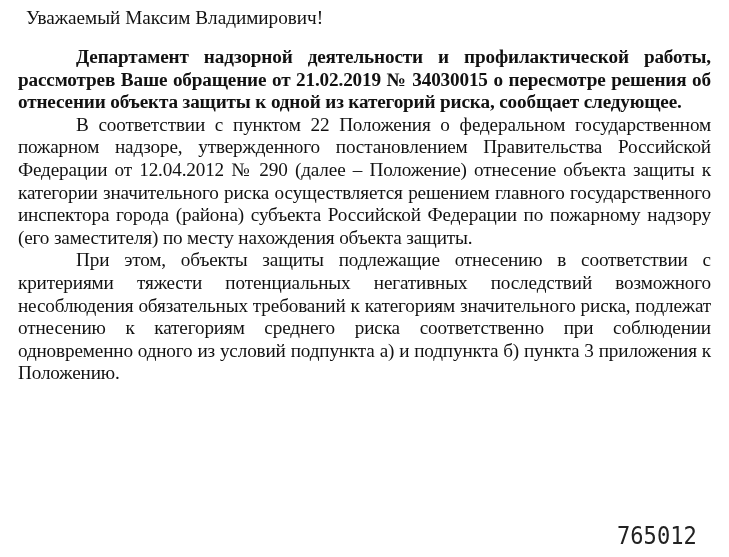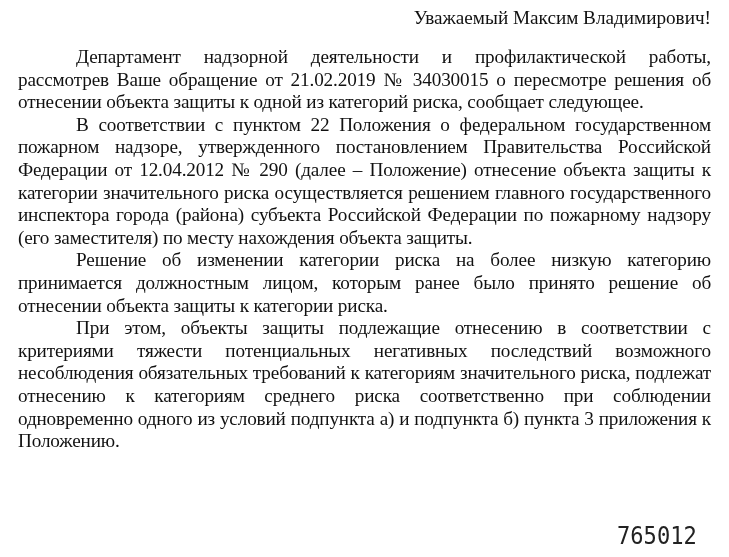--- a/index.html
+++ b/index.html
@@ -3,39 +3,38 @@
 <meta charset="utf-8">
 <style>
   html, body { margin: 0; padding: 0; background: #ffffff; }
   body { width: 729px; height: 557px; position: relative; overflow: hidden; }
   .page {
     position: absolute; left: 18px; top: 0; width: 693px;
     font-family: "Liberation Serif", "DejaVu Serif", serif;
     font-size: 19.2px; line-height: 22.6px; color: #111111;
   }
   .salutation {
-    text-align: right; margin: 6px 0 0 0; height: 30px; line-height: 24px;
+    text-align: left; margin: 6px 0 0 0; height: 30px; line-height: 24px;
     padding-left: 8px;
   }
   .para {
     margin: 0; text-align: justify; text-indent: 58px;
     letter-spacing: -0.15px;
   }
-  .p1 { margin-top: 10px; }
+  .p1 { margin-top: 10px; font-weight: bold; }
   .reg-number {
     position: absolute; left: 617px; top: 522px;
     font-family: "DejaVu Sans Mono", "Liberation Mono", monospace;
     font-size: 24px; font-weight: normal; color: #222222; letter-spacing: 0px;
     transform: scaleX(0.92); transform-origin: left top;
   }
 </style>
 </head>
 <body>
 
 <div class="page">
   <p class="salutation">Уважаемый Максим Владимирович!</p>
   <p class="para p1">Департамент надзорной деятельности и профилактической работы, рассмотрев Ваше обращение от 21.02.2019 № 34030015 о пересмотре решения об отнесении объекта защиты к одной из категорий риска, сообщает следующее.</p>
   <p class="para">В соответствии с пунктом 22 Положения о федеральном государственном пожарном надзоре, утвержденного постановлением Правительства Российской Федерации от 12.04.2012 № 290 (далее – Положение) отнесение объекта защиты к категории значительного риска осуществляется решением главного государственного инспектора города (района) субъекта Российской Федерации по пожарному надзору (его заместителя) по месту нахождения объекта защиты.</p>
-  <p class="para">Решение об изменении категории риска на более низкую категорию принимается должностным лицом, которым ранее было принято решение об отнесении объекта защиты к категории риска.</p>
   <p class="para">При этом, объекты защиты подлежащие отнесению в соответствии с критериями тяжести потенциальных негативных последствий возможного несоблюдения обязательных требований к категориям значительного риска, подлежат отнесению к категориям среднего риска соответственно при соблюдении одновременно одного из условий подпункта а) и подпункта б) пункта 3 приложения к Положению.</p>
 </div>
 
 <div class="reg-number">765012</div>
 
 </body></html>

